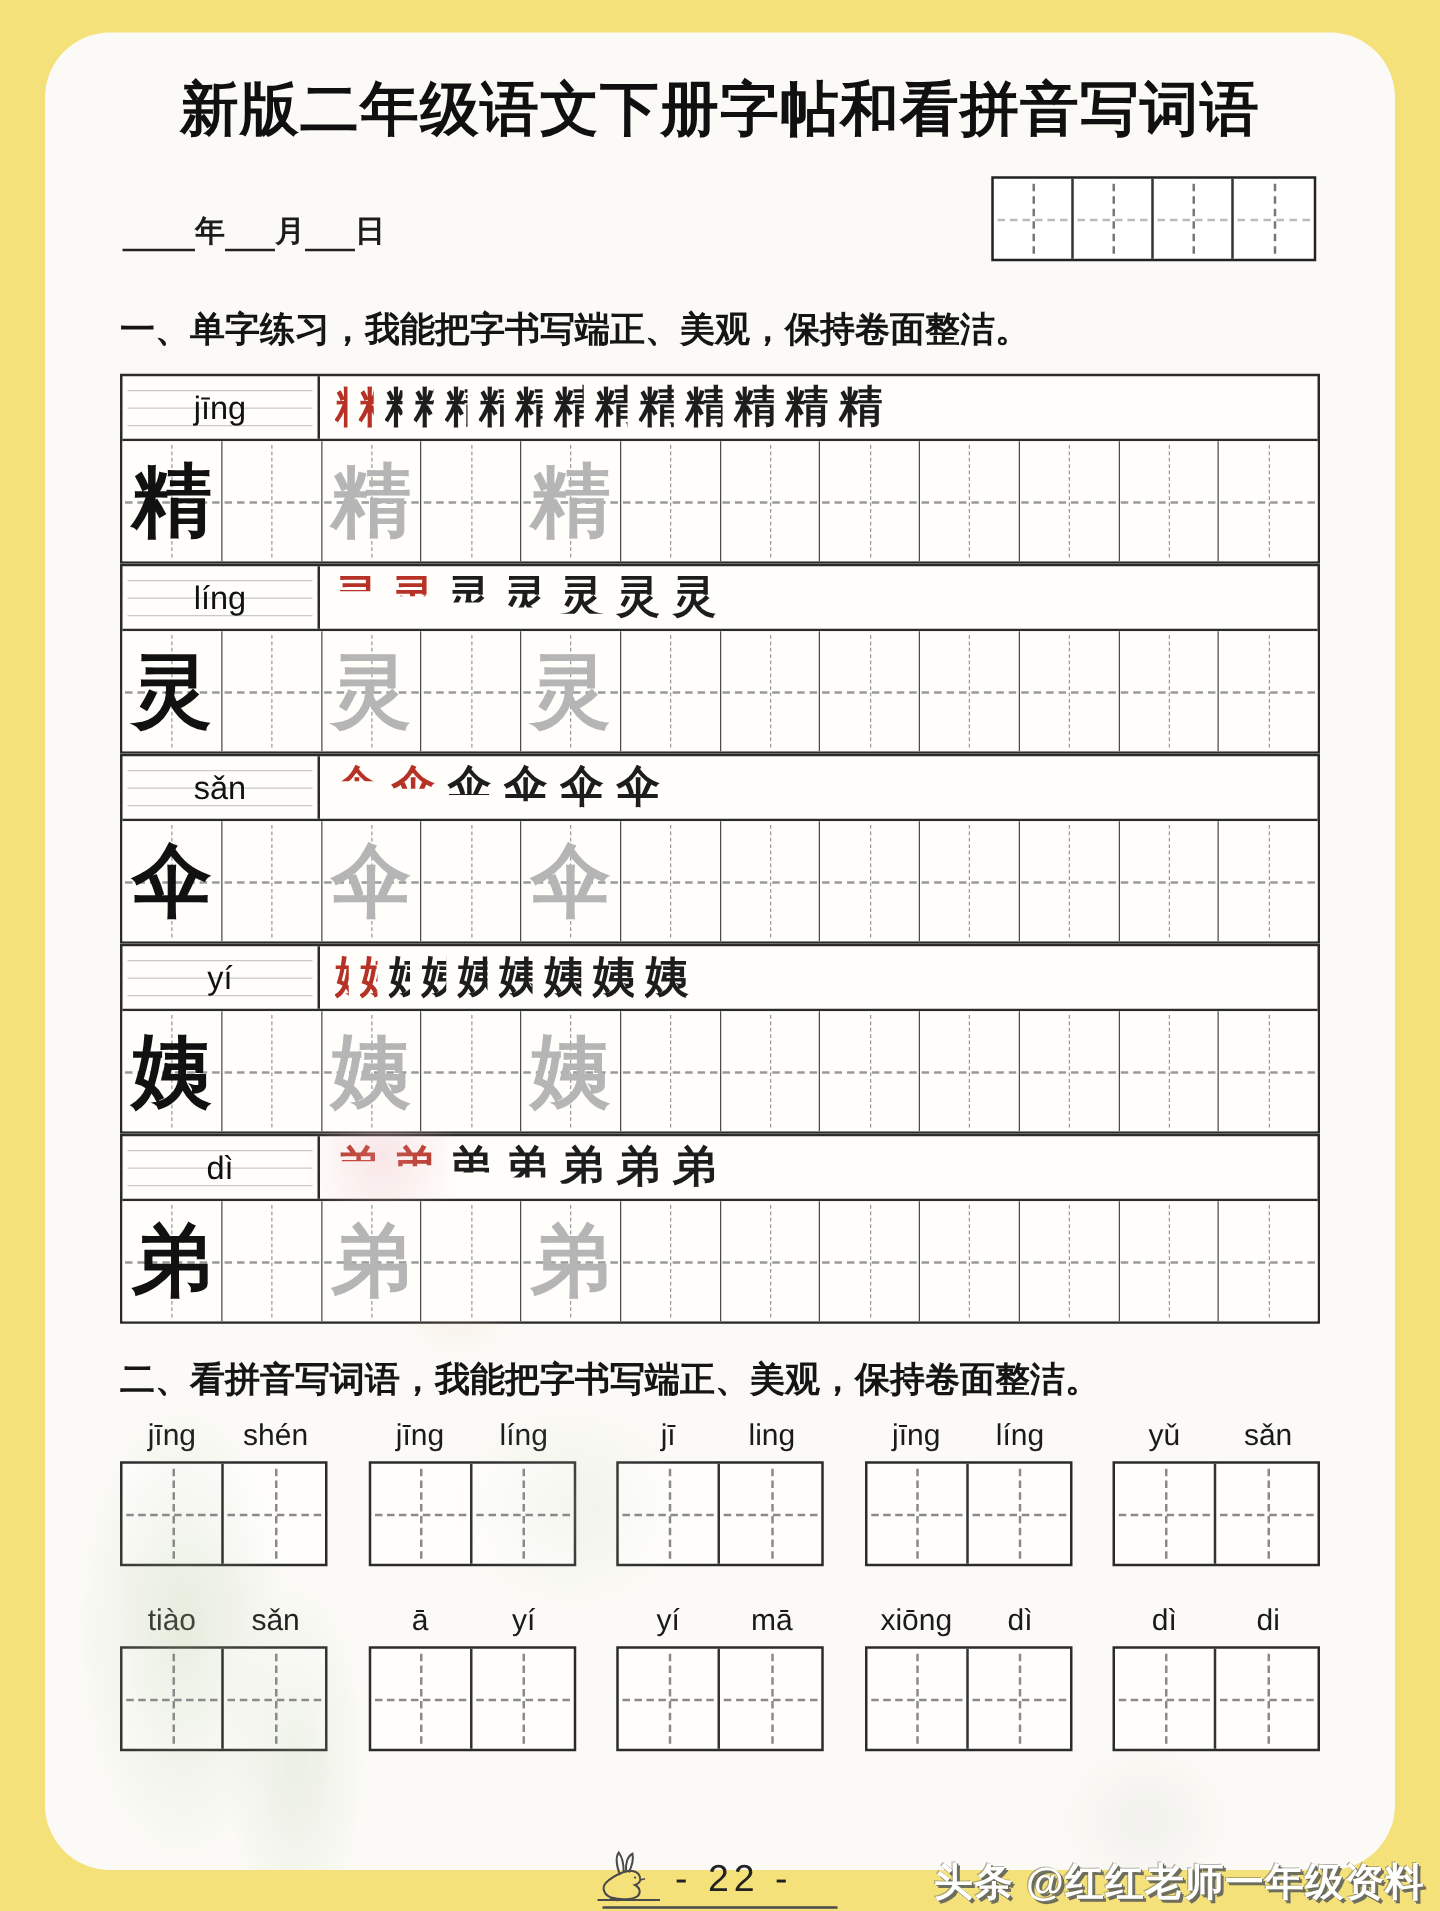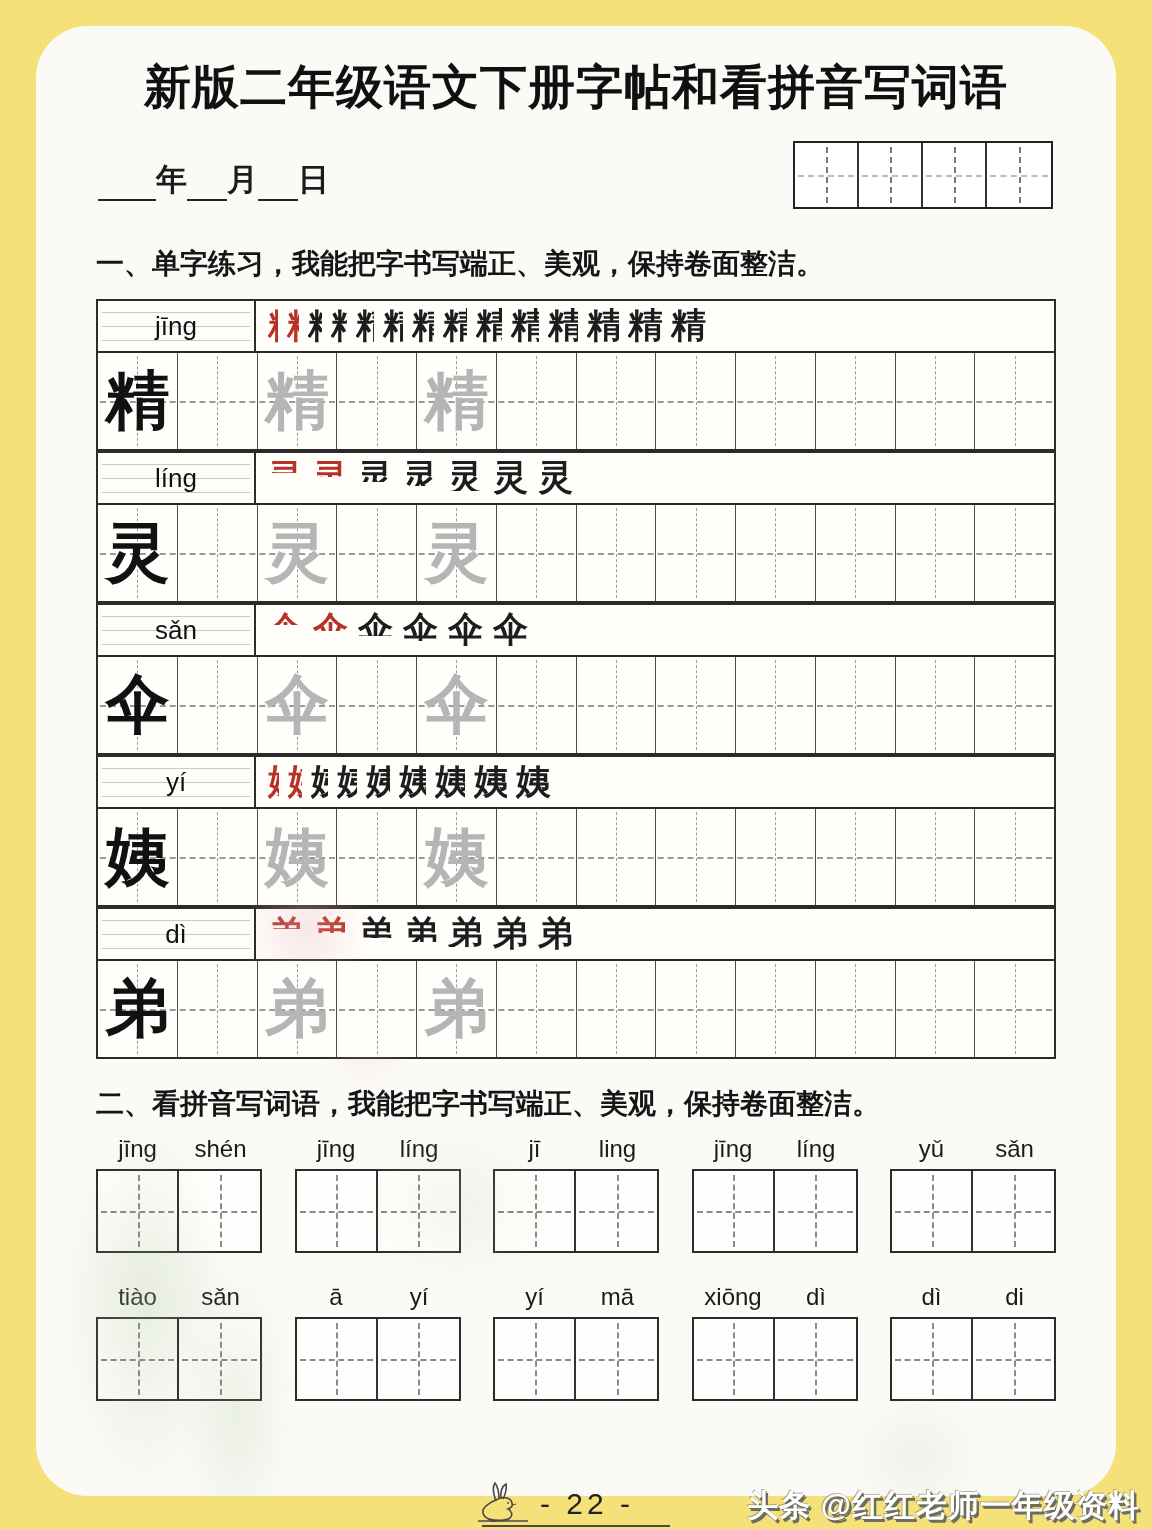--- a/index.html
+++ b/index.html
@@ -23,21 +23,21 @@
       radial-gradient(80px 200px at 200px 1380px, rgba(176,200,160,0.22), transparent 70%),
       radial-gradient(140px 120px at 420px 1180px, rgba(210,215,195,0.20), transparent 70%),
       radial-gradient(100px 90px at 880px 1430px, rgba(215,215,210,0.25), transparent 70%);
   }
   .title {
     padding-top:30px; text-align:center;
     font-family:"Liberation Serif","DejaVu Serif",serif;
     font-weight:900; font-size:47px; color:#101010; letter-spacing:1px;
   }
   
-  .head-row { position:relative; height:70px; margin-top:22px; font-size:31px; color:#1c1c1c; }
+  .head-row { position:relative; height:70px; margin-top:22px; font-size:24px; color:#1c1c1c; }
   .date-line { position:absolute; left:2px; bottom:10px; font-weight:600; }
   .class-line { position:absolute; left:365px; bottom:10px; font-weight:600; }
   .blank { display:inline-block; border-bottom:2px solid #222; height:26px; vertical-align:bottom; }
   .b1{width:58px;} .b2{width:40px;} .b3{width:40px;} .b4{width:52px;} .b5{width:44px;}
   .name-grid { position:absolute; right:3px; top:0; display:flex; border:2.5px solid #222; background:#fff; }
   .ncell { width:64px; height:64px; position:relative; border-right:2px solid #333; }
   .ncell:last-child { border-right:none; }
   .ncell::before { content:''; position:absolute; left:50%; top:4px; bottom:4px; border-left:2px dashed #777; }
   .ncell::after  { content:''; position:absolute; top:50%; left:3px; right:3px; border-top:2px dashed #bbb; }
   

